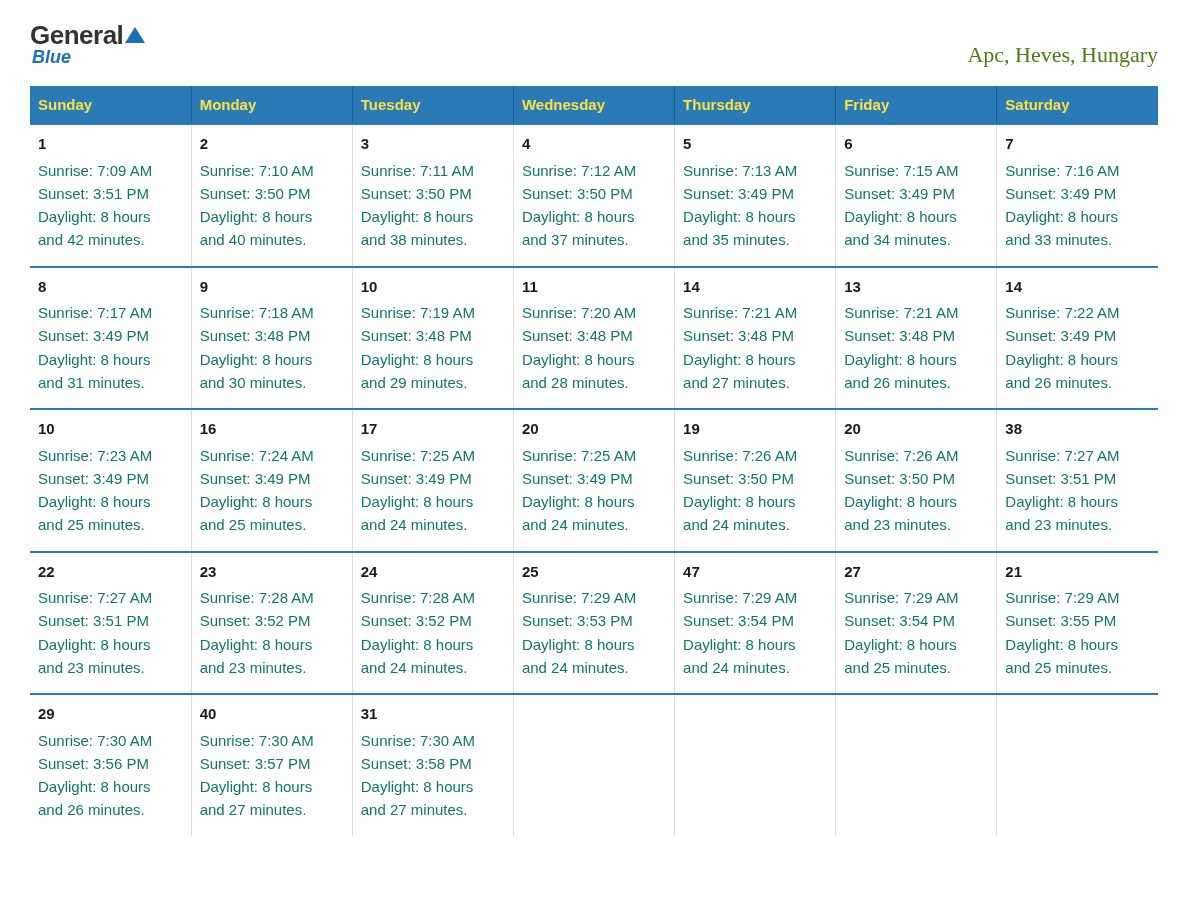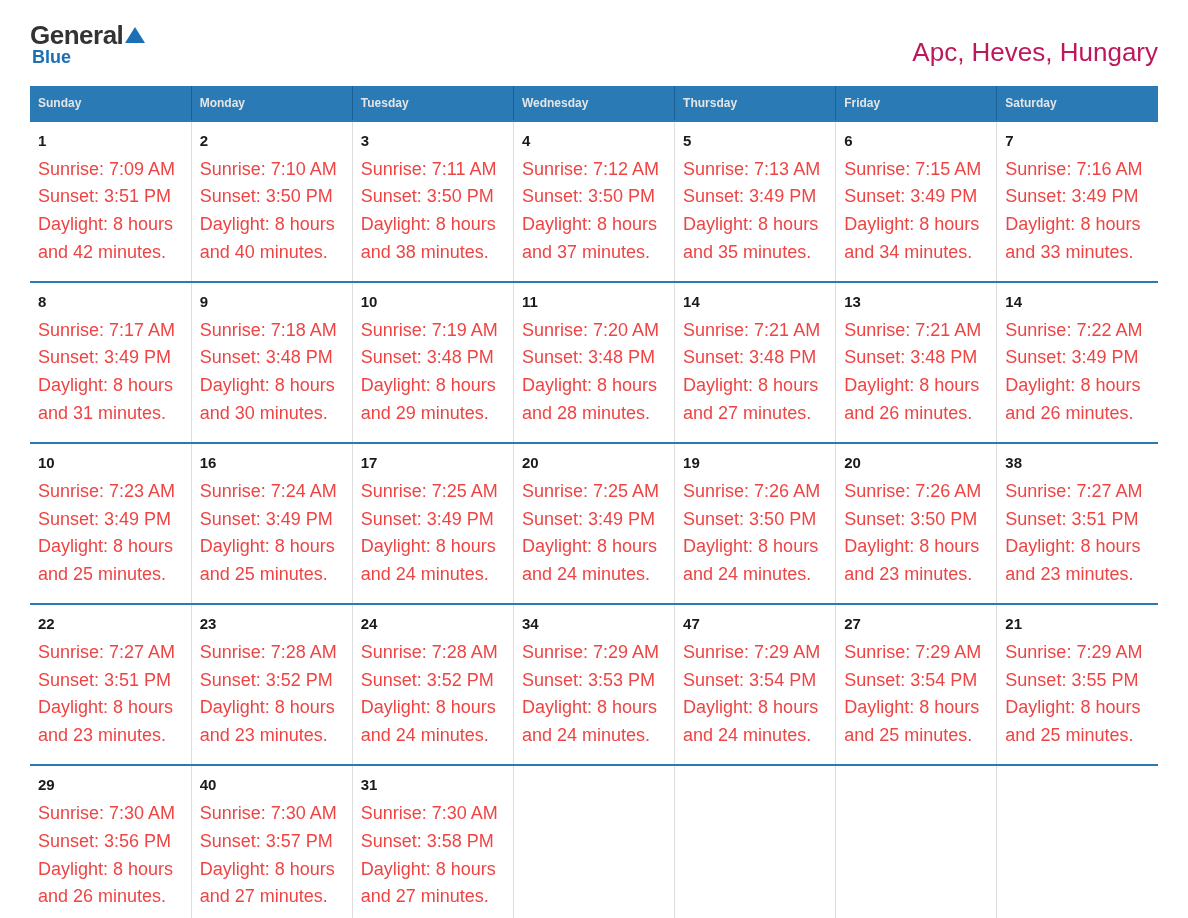--- a/index.html
+++ b/index.html
@@ -30,44 +30,46 @@
       font-weight: bold;
       color: #333;
       letter-spacing: -0.5px;
     }
     .logo-bottom {
       font-size: 18px;
       color: #1a6fb5;
       font-weight: bold;
       margin-left: 2px;
       margin-top: -4px;
+      font-style: italic;
     }
     .title-block {
       text-align: right;
     }
     .month-title {
       font-size: 52px;
       font-weight: bold;
       color: #1a1a1a;
       line-height: 1.1;
     }
     .location-title {
-      font-size: 26px;
-      color: #be185d;
+      font-size: 22px;
+      color: #4d7c0f;
       margin-top: 4px;
+      font-family: Liberation Serif, serif;
     }
     table {
       width: 100%;
       border-collapse: collapse;
       table-layout: fixed;
     }
     thead tr th {
       background-color: #2a7ab5;
-      color: #e5e5e5;
-      font-size: 12px;
+      color: #fde047;
+      font-size: 15px;
       font-weight: bold;
       padding: 10px 8px;
       text-align: left;
       border-right: 1px solid #1a5f96;
     }
     thead tr th:last-child {
       border-right: none;
     }
     tbody tr {
       border-top: 2px solid #2a7ab5;
@@ -83,22 +85,22 @@
     tbody tr td:last-child {
       border-right: none;
     }
     .day-num {
       font-size: 15px;
       font-weight: bold;
       color: #1a1a1a;
       margin-bottom: 3px;
     }
     .day-info {
-      font-size: 18px;
-      color: #ef4444;
+      font-size: 15px;
+      color: #0f766e;
       line-height: 1.55;
     }
     .empty-cell {
       background: #fff;
     }
   </style>
 </head>
 <body>
 
 <div class="header">
@@ -349,21 +351,21 @@
         <td>
           <div class="day-num">24</div>
         <div class="day-info">
           Sunrise: 7:28 AM<br>
           Sunset: 3:52 PM<br>
           Daylight: 8 hours<br>
           and 24 minutes.
         </div>
         </td>
         <td>
-          <div class="day-num">34</div>
+          <div class="day-num">25</div>
         <div class="day-info">
           Sunrise: 7:29 AM<br>
           Sunset: 3:53 PM<br>
           Daylight: 8 hours<br>
           and 24 minutes.
         </div>
         </td>
         <td>
           <div class="day-num">47</div>
         <div class="day-info">

